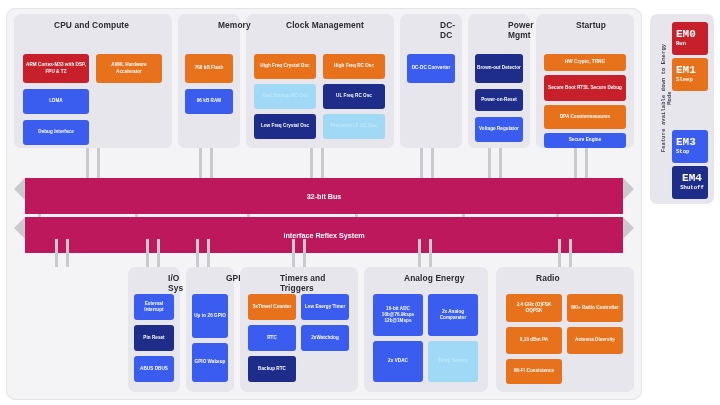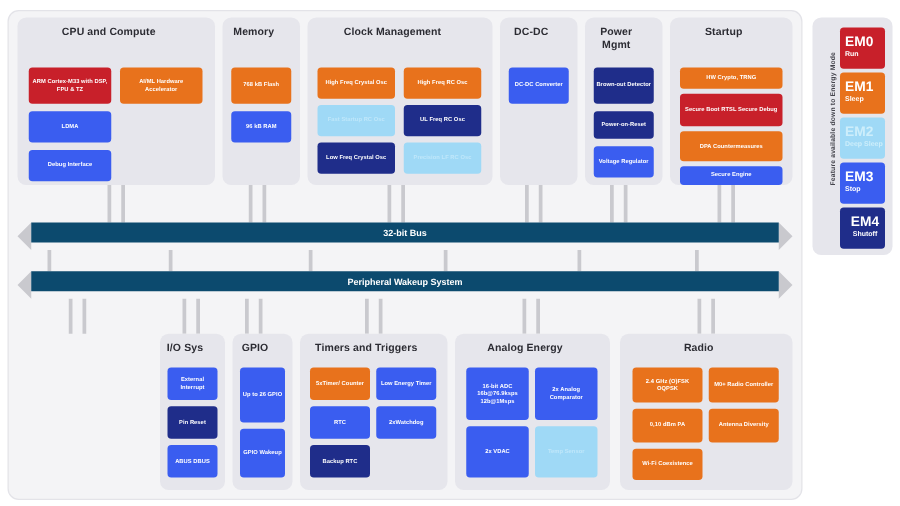--- a/index.html
+++ b/index.html
@@ -17,58 +17,59 @@
     background:#f4f4f6;border:1px solid #e3e3e8;border-radius:9px;
   }
 
   
   .panel{
     position:absolute;background:#e6e6ec;border-radius:7px;
     box-sizing:border-box;padding:0;
   }
   .panel-title{
     position:absolute;left:0;right:12px;top:6px;
-    text-align:center;font-size:8.4px;font-weight:bold;color:#2c2c33;
+    text-align:left;font-size:8.4px;font-weight:bold;color:#2c2c33;
     letter-spacing:.1px;
+    padding-left:40px;
   }
 
   
   .blk{
     position:absolute;border-radius:3px;box-sizing:border-box;
     display:flex;align-items:center;justify-content:center;
     text-align:center;color:#ffffff;
     font-size:4.6px;font-weight:bold;line-height:1.32;
     padding:1px 2px;letter-spacing:.05px;
   }
   .c-red{background:#c8202a;}
   .c-orange{background:#e8721c;}
   .c-blue{background:#3a5df0;}
   .c-navy{background:#1f2d8a;}
   .c-lblue{background:#9fd9f6;color:#bfe7fa;}
 
   
   .bus{
-    position:absolute;height:16px;background:#0c4a6e;
+    position:absolute;height:36px;background:#be185d;
     display:flex;align-items:center;justify-content:center;
     color:#ffffff;font-size:7.2px;font-weight:bold;
   }
   .bus-arrow{
     position:absolute;top:0;width:0;height:0;
     border-top:11px solid transparent;border-bottom:11px solid transparent;
   }
   .bus-arrow.left{border-right:11px solid #c9c9ce;}
   .bus-arrow.right{border-left:11px solid #c9c9ce;}
 
   
   .stub{position:absolute;background:#c9c9ce;width:3px;}
 
   
   .em-panel{
     position:absolute;left:650px;top:14px;width:64px;height:190px;
-    background:#e6e6ec;border-radius:7px;
+    background:#e6e6ec;border-radius:7px;font-family:Liberation Mono, monospace;
   }
   .em-label{
     position:absolute;left:-38px;top:78px;width:110px;
     transform:rotate(-90deg);
     font-size:5.4px;font-weight:bold;color:#44444c;
     text-align:center;letter-spacing:.15px;
   }
   .em-box{
     position:absolute;left:22px;width:36px;height:33px;border-radius:3px;
     color:#ffffff;box-sizing:border-box;padding-left:4px;
@@ -151,21 +152,21 @@
 
   <div>
     <div class="bus-arrow left" style="left:14px;top:178px;"></div>
     <div class="bus-arrow right" style="left:623px;top:178px;"></div>
     <div class="bus" style="left:25px;top:178px;width:598px;">32-bit Bus</div>
   </div>
 
   <div>
     <div class="bus-arrow left" style="left:14px;top:217px;"></div>
     <div class="bus-arrow right" style="left:623px;top:217px;"></div>
-    <div class="bus" style="left:25px;top:217px;width:598px;">Peripheral Wakeup System</div>
+    <div class="bus" style="left:25px;top:217px;width:598px;">Interface Reflex System</div>
   </div>
 
   <div class="stub" style="left:55px;top:239px;height:28px;"></div>
   <div class="stub" style="left:66px;top:239px;height:28px;"></div>
   <div class="stub" style="left:146px;top:239px;height:28px;"></div>
   <div class="stub" style="left:157px;top:239px;height:28px;"></div>
   <div class="stub" style="left:196px;top:239px;height:28px;"></div>
   <div class="stub" style="left:207px;top:239px;height:28px;"></div>
   <div class="stub" style="left:292px;top:239px;height:28px;"></div>
   <div class="stub" style="left:303px;top:239px;height:28px;"></div>
@@ -218,24 +219,20 @@
     <div class="em-label">Feature available down to Energy Mode</div>
 
     <div class="em-box" style="top:8px;background:#c8202a;">
       <div class="em-name">EM0</div>
       <div class="em-sub">Run</div>
     </div>
     <div class="em-box" style="top:44px;background:#e8721c;">
       <div class="em-name">EM1</div>
       <div class="em-sub">Sleep</div>
     </div>
-    <div class="em-box em-dim" style="top:80px;background:#9fd9f6;">
-      <div class="em-name">EM2</div>
-      <div class="em-sub">Deep Sleep</div>
-    </div>
     <div class="em-box" style="top:116px;background:#3a5df0;">
       <div class="em-name">EM3</div>
       <div class="em-sub">Stop</div>
     </div>
     <div class="em-box" style="top:152px;background:#1f2d8a;text-align:center;">
       <div class="em-name">EM4</div>
       <div class="em-sub">Shutoff</div>
     </div>
   </div>
 

